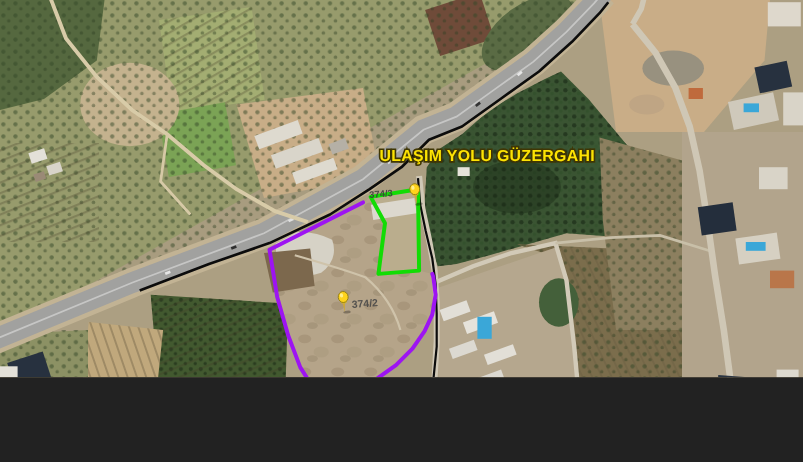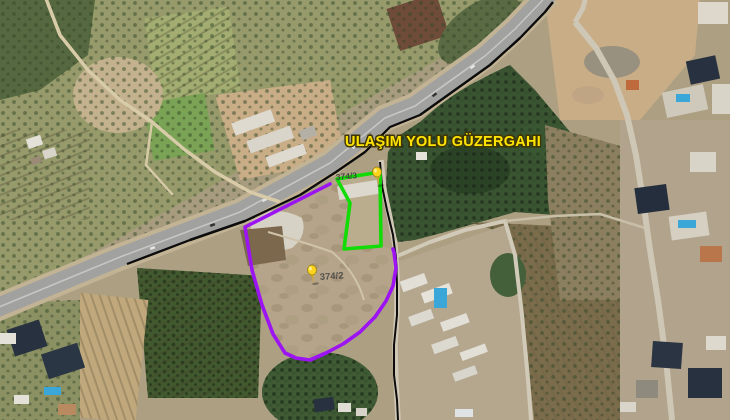--- a/index.html
+++ b/index.html
@@ -1,16 +1,16 @@
 <!DOCTYPE html>
 <html><head>
 <meta charset="utf-8">
 <style>
   html,body{margin:0;padding:0;background:#222;}
-  .stage{position:relative;width:730px;height:420px;overflow:hidden;background:#a89c7f;
+  .stage{position:relative;width:730px;height:343px;overflow:hidden;background:#a89c7f;
          font-family:"Liberation Sans", sans-serif;}
   .stage svg{display:block;width:730px;height:420px;}
   text{font-family:"Liberation Sans", sans-serif;}
   .route-title{font-weight:bold;paint-order:stroke;stroke:#3f3604;stroke-width:3px;letter-spacing:.3px;}
   .parcel-label{font-weight:bold;opacity:.88;}
 </style>
 </head>
 <body>
 
 <div class="stage">

